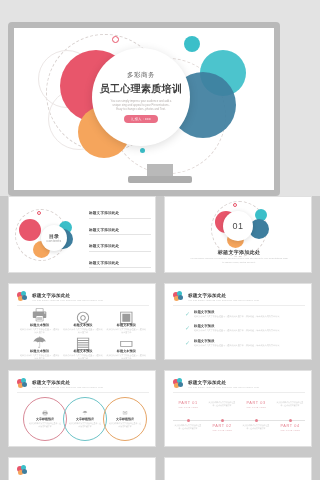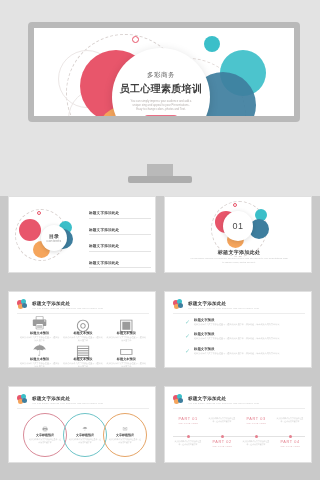--- a/index.html
+++ b/index.html
@@ -9,21 +9,21 @@
     font-family:"Liberation Sans", sans-serif;
     overflow:hidden;
     position:relative;
   }
   
   .monitor-wrap{
     position:absolute; left:0; top:0; width:320px; height:196px;
     background:#e3e3e3;
   }
   .monitor{
-    position:absolute; left:28px; top:22px; width:272px; height:100px;
+    position:absolute; left:8px; top:22px; width:272px; height:174px;
     background:#b9b9b9; border-radius:4px; padding:6px;
   }
   .screen{
     width:100%; height:100%; background:#fff; position:relative; overflow:hidden;
   }
   .stand-neck{
     position:absolute; left:147px; top:164px; width:26px; height:14px; background:#b9b9b9;
   }
   .stand-base{
     position:absolute; left:128px; top:176px; width:64px; height:7px;
@@ -42,21 +42,21 @@
   .h-title{ font-size:10px; color:#3c3c3c; font-weight:bold; letter-spacing:.3px; white-space:nowrap;}
   .h-desc{ font-size:2.8px; color:#b6b0ae; line-height:1.5; text-align:center; width:62px; margin-top:3px;}
   .h-btn{
     margin-top:4px; background:#ea6f86; color:#fff; font-size:3.2px;
     padding:2px 7px; border-radius:6px; letter-spacing:.3px;
   }
   .dot{ position:absolute; border-radius:50%; }
   .ring-dot{ position:absolute; border-radius:50%; background:#fff; border:1.6px solid #e8566b;}
   
   .grid{ position:absolute; left:0; top:196px; width:320px; }
-  .row{ display:flex; gap:8px; padding:0 8px; margin-bottom:18px; }
+  .row{ display:flex; gap:8px; padding:0 8px; margin-bottom:10px; }
   .slide{
     width:148px; height:77px; background:#fff; position:relative; overflow:hidden;
     border:1px solid #e0e0e0;
   }
   
   .s-head{ position:absolute; left:8px; top:7px; display:flex; align-items:center; gap:4px;}
   .logo{ width:11px; height:11px; position:relative; }
   .logo span{ position:absolute; border-radius:50%; }
   .s-ttl{ font-size:4.6px; font-weight:bold; color:#3e3e3e; letter-spacing:.2px;}
   .s-sub{ font-size:2.2px; color:#c3c3c3; margin-top:1px; letter-spacing:.2px;}

